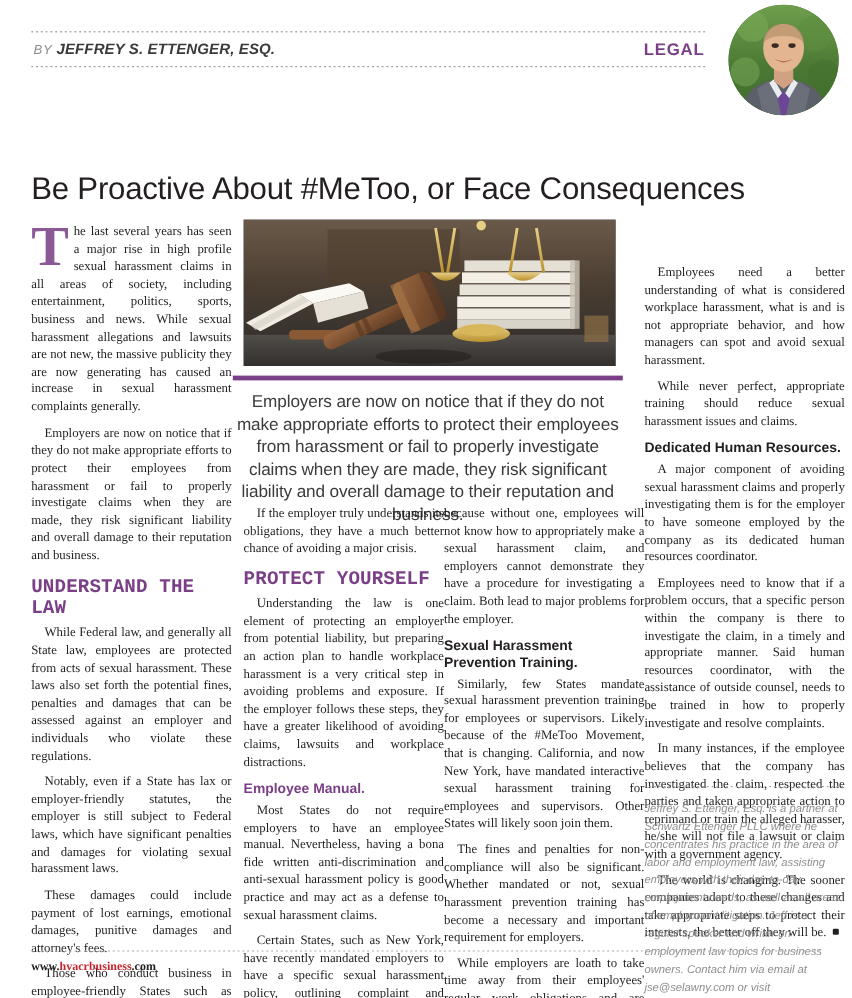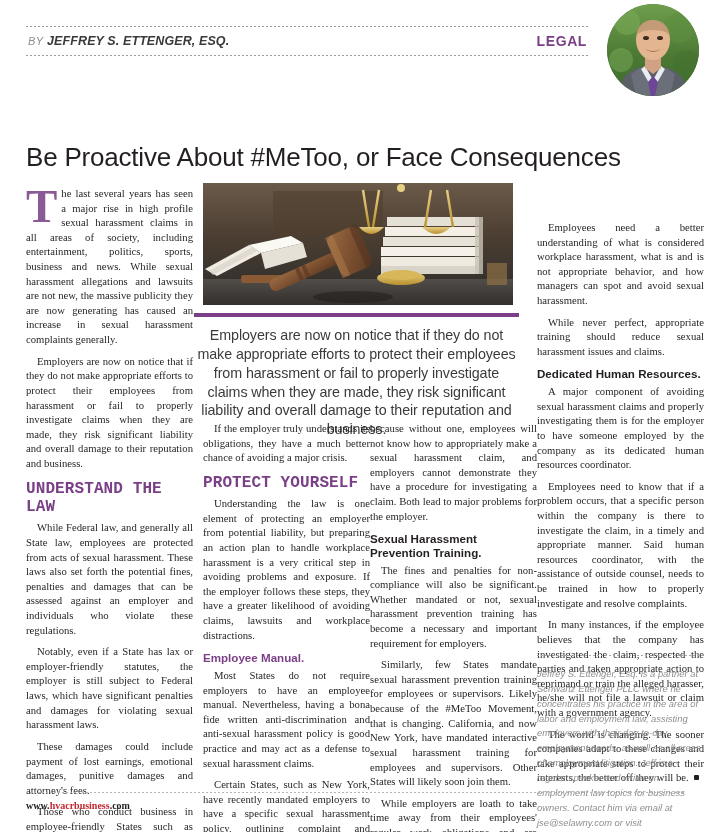--- a/index.html
+++ b/index.html
@@ -304,22 +304,22 @@
     <h3 class="head-caps">PROTECT YOURSELF</h3>
     <p>Understanding the law is one element of protecting an employer from potential liability, but preparing an action plan to handle workplace harassment is a very critical step in avoiding problems and exposure. If the employer follows these steps, they have a greater likelihood of avoiding claims, lawsuits and workplace distractions.</p>
     <h3 class="head-sub">Employee Manual.</h3>
     <p>Most States do not require employers to have an employee manual. Nevertheless, having a bona fide written anti-discrimination and anti-sexual harassment policy is good practice and may act as a defense to sexual harassment claims.</p>
     <p>Certain States, such as New York, have recently mandated employers to have a specific sexual harassment policy, outlining complaint and investigation procedures. Even if it's not required, employers should have a sexual harassment prevention policy</p>
   </div>
 
   <div class="col col3">
     <p class="noindent">because without one, employees will not know how to appropriately make a sexual harassment claim, and employers cannot demonstrate they have a procedure for investigating a claim. Both lead to major problems for the employer.</p>
     <h3 class="head-dark">Sexual Harassment Prevention Training.</h3>
+    <p>Similarly, few States mandate sexual harassment prevention training for employees or supervisors. Likely because of the #MeToo Movement, that is changing. California, and now New York, have mandated interactive sexual harassment training for employees and supervisors. Other States will likely soon join them.</p>
     <p>The fines and penalties for non-compliance will also be significant. Whether mandated or not, sexual harassment prevention training has become a necessary and important requirement for employers.</p>
-    <p>Similarly, few States mandate sexual harassment prevention training for employees or supervisors. Likely because of the #MeToo Movement, that is changing. California, and now New York, have mandated interactive sexual harassment training for employees and supervisors. Other States will likely soon join them.</p>
     <p>While employers are loath to take time away from their employees' regular work obligations and are averse to spending money for training, allocating 1 to 3 hours per year for workplace training should provide a substantial benefit to employers.</p>
   </div>
 
   <div class="col col4">
     <p>Employees need a better understanding of what is considered workplace harassment, what is and is not appropriate behavior, and how managers can spot and avoid sexual harassment.</p>
     <p>While never perfect, appropriate training should reduce sexual harassment issues and claims.</p>
     <h3 class="head-dark">Dedicated Human Resources.</h3>
     <p>A major component of avoiding sexual harassment claims and properly investigating them is for the employer to have someone employed by the company as its dedicated human resources coordinator.</p>
     <p>Employees need to know that if a problem occurs, that a specific person within the company is there to investigate the claim, in a timely and appropriate manner. Said human resources coordinator, with the assistance of outside counsel, needs to be trained in how to properly investigate and resolve complaints.</p>
     <p>In many instances, if the employee believes that the company has investigated the claim, respected the parties and taken appropriate action to reprimand or train the alleged harasser, he/she will not file a lawsuit or claim with a government agency.</p>

